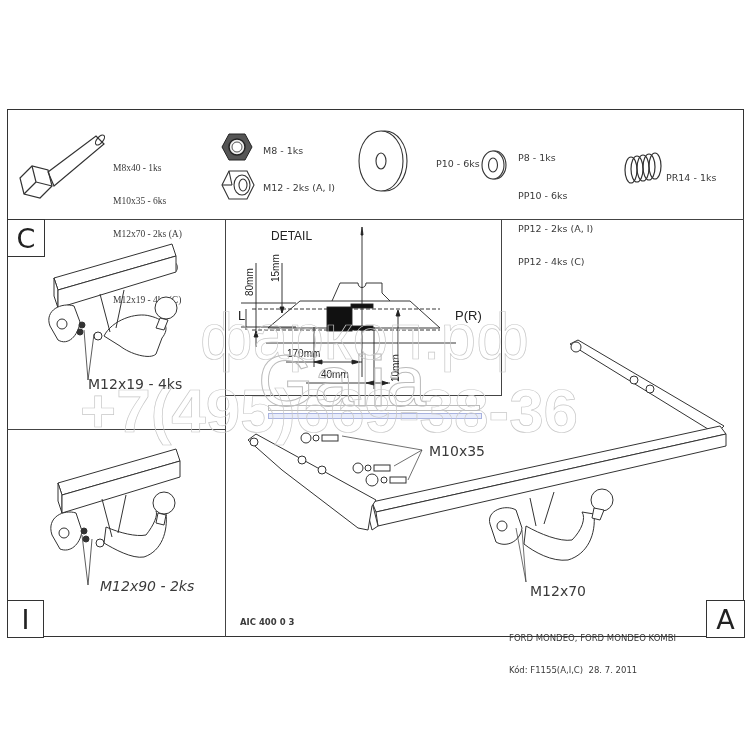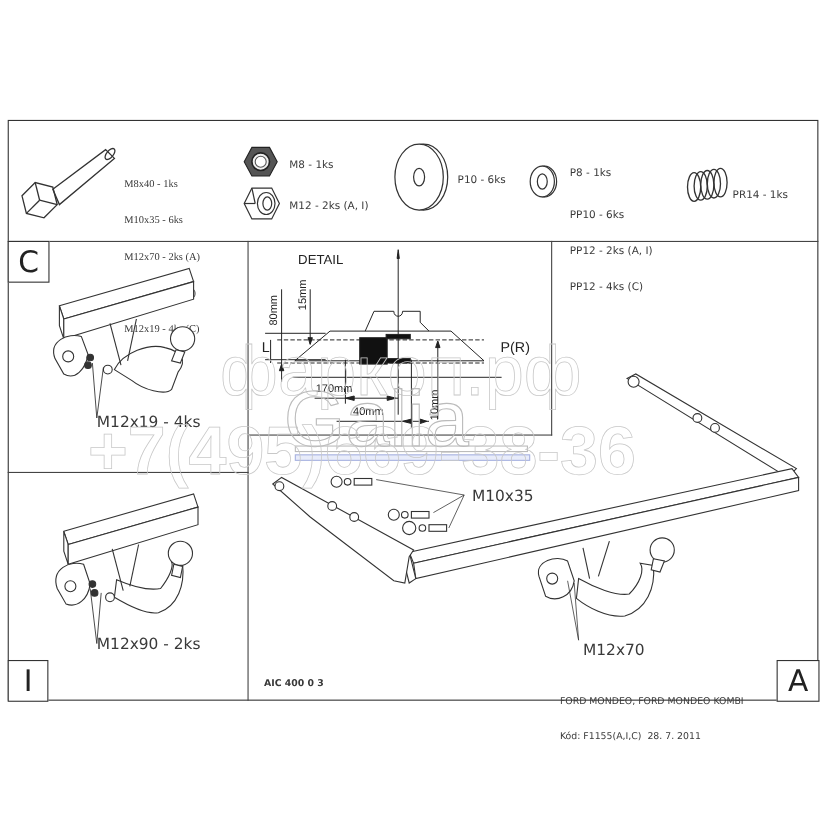--- a/index.html
+++ b/index.html
@@ -70,21 +70,21 @@
 </svg>
 <div class="parts-text" style="left:263px; top:182px;">M12 - 2ks (A, I)</div>
 
 <svg style="left:355px; top:128px;" width="56" height="66" viewBox="0 0 56 66">
   <g fill="#fff" stroke="#333" stroke-width="1.1">
     <ellipse cx="30" cy="33" rx="22" ry="30"></ellipse>
     <ellipse cx="26" cy="33" rx="22" ry="30"></ellipse>
     <ellipse cx="26" cy="33" rx="5" ry="8"></ellipse>
   </g>
 </svg>
-<div class="parts-text" style="left:416px; top:158px;">P10 - 6ks</div>
+<div class="parts-text" style="left:436px; top:158px;">P10 - 6ks</div>
 
 <svg style="left:480px; top:148px;" width="28" height="34" viewBox="0 0 28 34">
   <g fill="#fff" stroke="#333" stroke-width="1.1">
     <ellipse cx="15" cy="17" rx="11" ry="14"></ellipse>
     <ellipse cx="13" cy="17" rx="11" ry="14"></ellipse>
     <ellipse cx="13" cy="17" rx="4.5" ry="7"></ellipse>
   </g>
 </svg>
 <div class="parts-text" style="left:518px; top:130px;">
   <div style="margin-bottom:5px;">P8 - 1ks</div>
@@ -144,21 +144,21 @@
       <path d="M82,40 L74,78"></path>
     <circle cx="40" cy="76" r="3" fill="#333"></circle>
       <circle cx="42" cy="84" r="3" fill="#333"></circle>
     <circle cx="56" cy="88" r="4"></circle>
   </g>
 </svg>
 <svg style="left:74px; top:535px;" width="30" height="52" viewBox="0 0 30 52">
   <line x1="8" y1="0" x2="14" y2="50" stroke="#333" stroke-width="0.8"></line>
   <line x1="18" y1="4" x2="14" y2="50" stroke="#333" stroke-width="0.8"></line>
 </svg>
-<div class="callout" style="left:88px; top:578px;">M12x90 - 2ks</div>
+<div class="callout" style="left:100px; top:578px;font-style:italic;">M12x90 - 2ks</div>
 <div class="corner-box" style="left:7px; top:600px; width:37px; height:38px;">
   <span>I</span>
 </div>
 
 <div class="detail-box"></div>
 <div class="detail-title">DETAIL</div>
 <svg style="left:226px; top:219px;" width="276" height="177" viewBox="0 0 276 177">
   <g fill="none" stroke="#222" stroke-width="0.9">
 
     <line x1="136" y1="12" x2="136" y2="158"></line>

